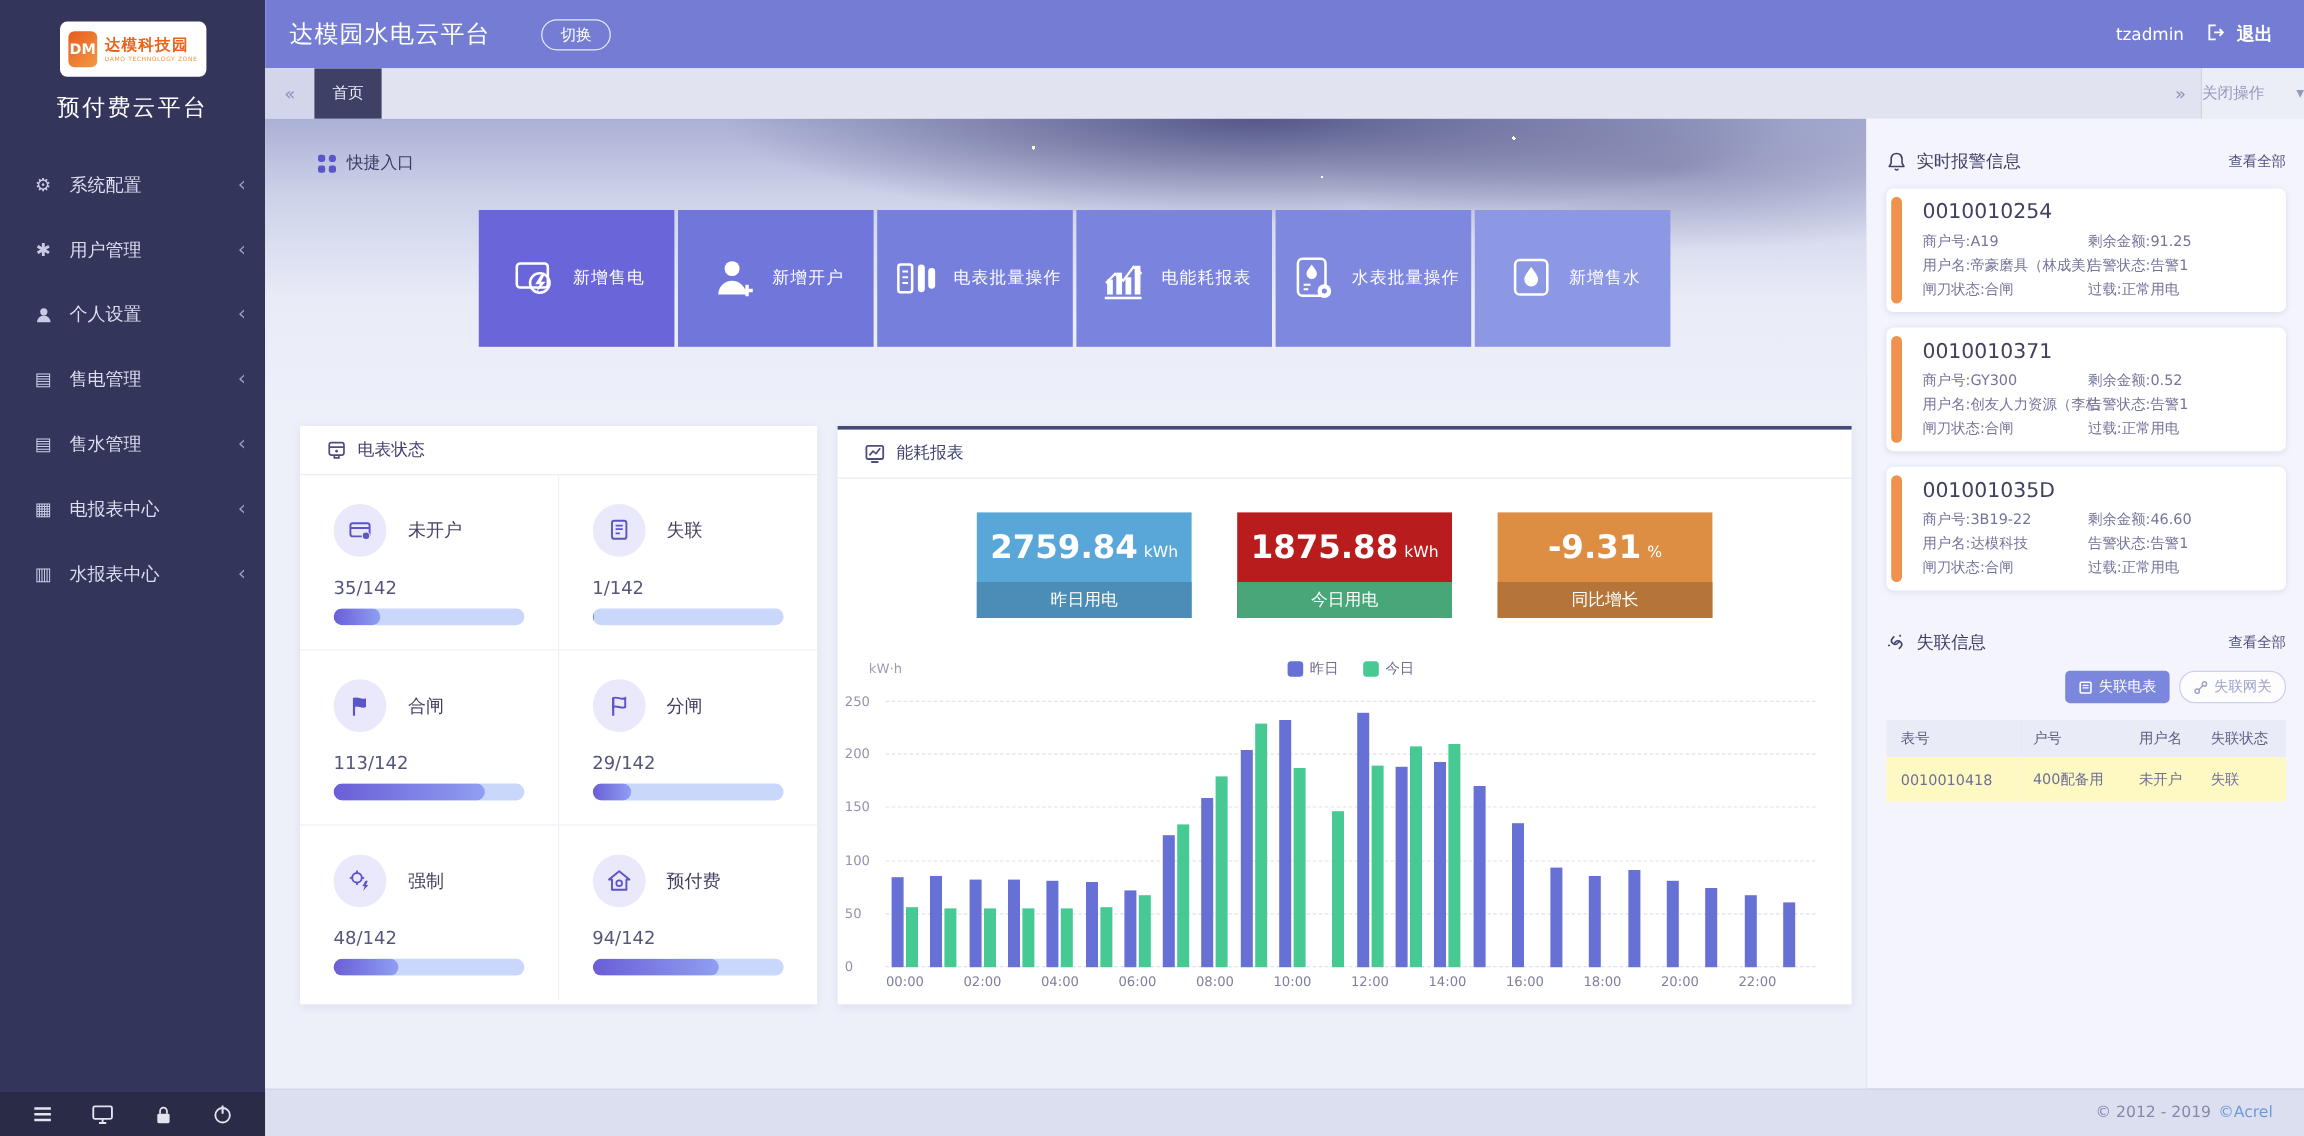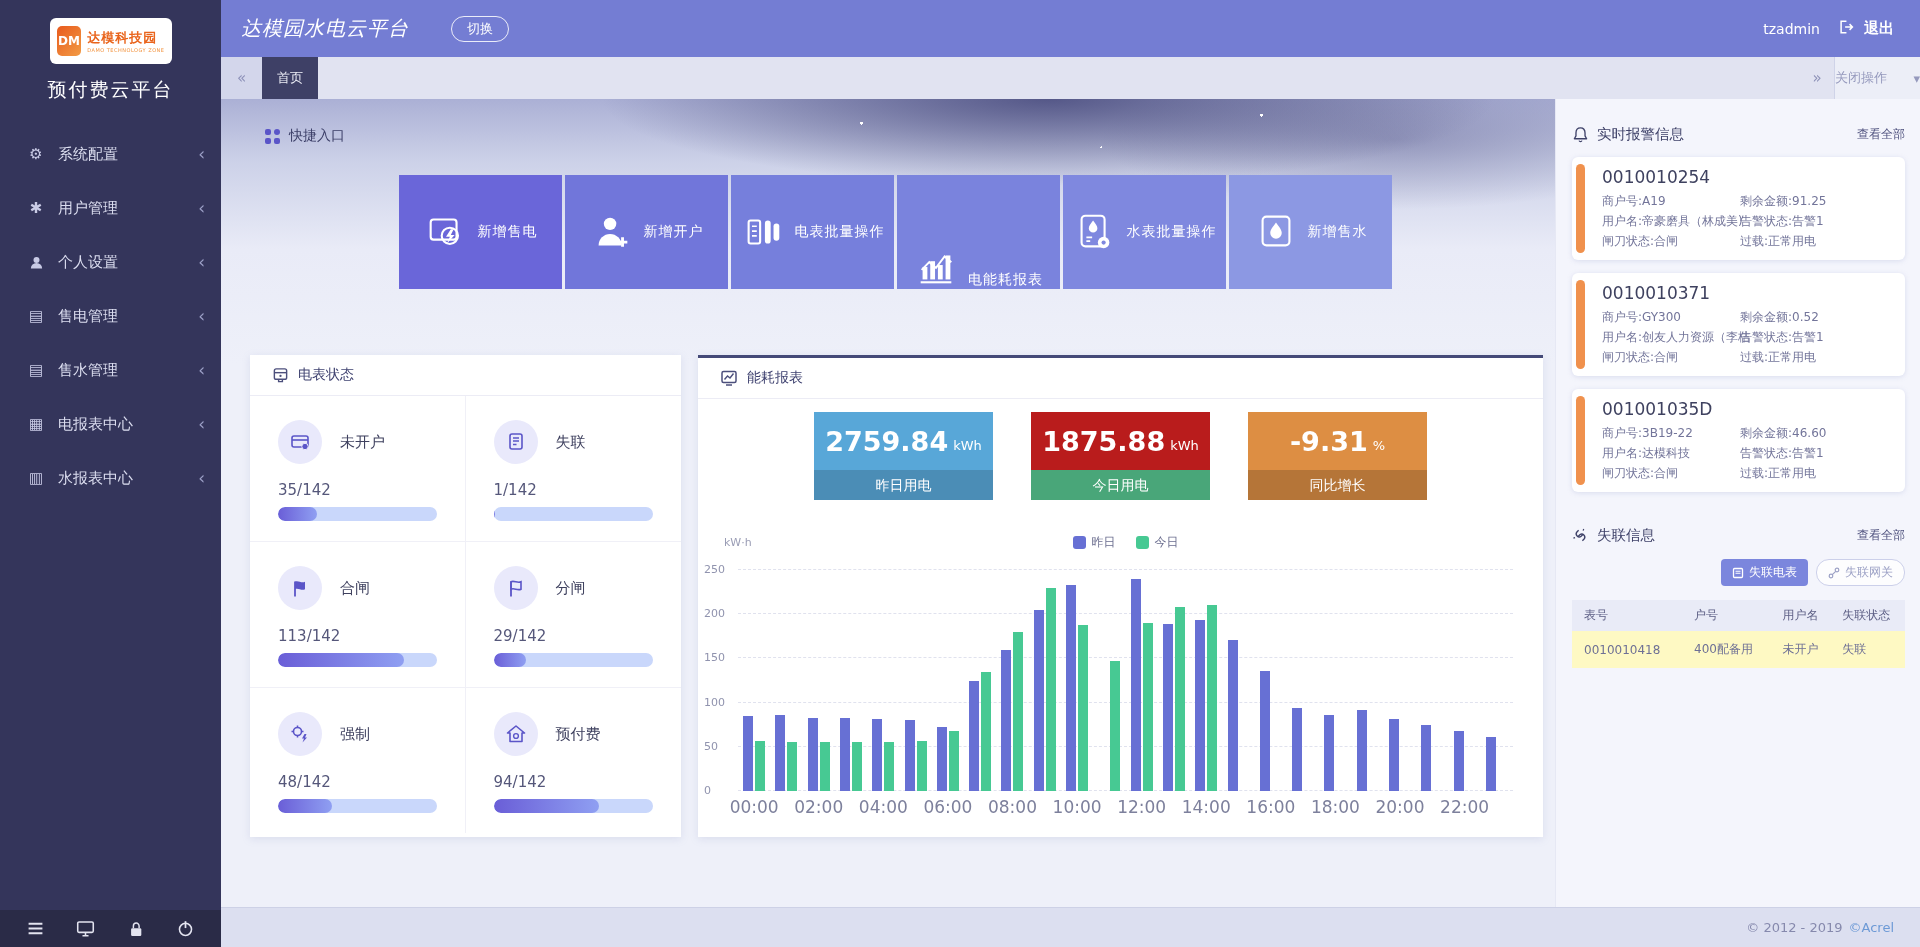--- a/index.html
+++ b/index.html
@@ -18,21 +18,21 @@
   .menu-item { height:54px; display:flex; align-items:center; padding:0 16px 0 26px; color:#dcdef0; font-size:15px; cursor:pointer; }
   .menu-item .mi { width:20px; margin-right:12px; color:#c9cbe6; font-size:15px; text-align:center; flex-shrink:0; }
   .menu-item .mi svg { vertical-align:middle; }
   .menu-item .chev { margin-left:auto; color:#9b9fc6; font-size:17px; line-height:1; }
   .sidebar-bottom { height:37px; background:#2a2b47; display:flex; align-items:center; justify-content:space-around; padding:0 10px; }
   .sidebar-bottom .sb-ic { color:#e3e4f0; cursor:pointer; display:flex; align-items:center; }
 
   
   .main { flex:1; display:flex; flex-direction:column; min-width:0; }
   .header { height:57px; background:#747dd3; display:flex; align-items:center; padding:0 26px 0 20px; flex-shrink:0; }
-  .header-title { color:#fff; font-size:20px; letter-spacing:1px;font-style:italic; }
+  .header-title { color:#fff; font-size:20px; letter-spacing:1px; }
   .switch-btn { margin-left:42px; color:#fff; font-size:13px; border:1px solid rgba(255,255,255,.85); border-radius:14px; padding:3px 15px; cursor:pointer; background:transparent; }
   .header-right { margin-left:auto; display:flex; align-items:center; gap:10px; color:#fff; }
   .username { font-size:14px; cursor:pointer; margin-right:8px; }
   .logout { font-size:15px; font-weight:bold; cursor:pointer; }
 
   
   .tabbar { height:42px; background:#e1e3f1; display:flex; align-items:stretch; flex-shrink:0; }
   .tab-collapse { width:41px; background:#d3d6eb; color:#8c90b8; font-size:15px; display:flex; align-items:center; justify-content:center; cursor:pointer; }
   .tab-active { width:56px; background:#3e4066; color:#ecedf6; font-size:13px; display:flex; align-items:center; justify-content:center; cursor:pointer; }
   .tab-spacer { flex:1; }
@@ -53,21 +53,21 @@
   }
   .quick-head { display:flex; align-items:center; gap:9px; margin:28px 0 0 30px; color:#3a3d66; font-size:14px; }
   .qe-icon { width:15px; height:15px; display:grid; grid-template-columns:6px 6px; grid-template-rows:6px 6px; gap:3px; }
   .qe-icon i { background:#5a55c8; border-radius:2px; }
   .qe-icon i:nth-child(2){ border-radius:50%; }
   .quick-row { width:993px; margin:30px auto 0; display:flex; gap:3px; }
   .quick-btn { width:163px; height:114px; display:flex; flex-direction:row; align-items:center; justify-content:center; gap:9px; cursor:pointer; color:#fff; font-size:14px; letter-spacing:1px; }
   .quick-btn:nth-child(1){ background:#6a66d9; }
   .quick-btn:nth-child(2){ background:#7176da; }
   .quick-btn:nth-child(3){ background:#767fdc; }
-  .quick-btn:nth-child(4){ background:#7a83dd;align-items:flex-end; }
+  .quick-btn:nth-child(4){ background:#7a83dd; }
   .quick-btn:nth-child(5){ background:#7f88df; }
   .quick-btn:nth-child(6){ background:#8c98e3; }
   .quick-btn svg { display:block; }
 
   .panels-row { display:flex; gap:17px; margin:66px 12px 0 15px; height:482px; }
   .panel { background:#fff; box-shadow:0 2px 8px rgba(130,140,190,.18); }
   .panel-meter { width:431px; flex-shrink:0; }
   .panel-energy { flex:1; border-top:3px solid #454a78; min-width:0; }
   .panel-head { height:41px; display:flex; align-items:center; gap:9px; padding:0 22px; font-size:14px; color:#3f4270; border-bottom:1px solid #ececf5; }
 
@@ -75,38 +75,38 @@
   .meter-cell { padding:24px 28px 20px; border-bottom:1px solid #f0f0f7; }
   .meter-cell:nth-child(odd){ border-right:1px solid #f0f0f7; }
   .meter-cell:nth-child(5),.meter-cell:nth-child(6){ border-bottom:none; }
   .mc-top { display:flex; align-items:center; gap:18px; }
   .mc-circ { width:44px; height:44px; border-radius:50%; background:#e9e9fb; display:flex; align-items:center; justify-content:center; }
   .mc-label { font-size:15px; color:#3f415f; }
   .mc-count { margin-top:17px; font-size:15px; color:#55577a; }
   .progress-track { margin-top:8px; height:14px; border-radius:7px; background:#c9d7fb; overflow:hidden; }
   .progress-fill { height:100%; border-radius:7px; background:linear-gradient(90deg,#6a5ed7,#8f9ff2); }
 
-  .kpi-row { display:flex; justify-content:center; gap:38px; margin-top:13px; }
+  .kpi-row { display:flex; justify-content:center; gap:38px; margin-top:28px; }
   .kpi { width:179px; color:#fff; text-align:center; }
   .kpi-main { height:58px; display:flex; align-items:center; justify-content:center; gap:5px; }
   .kpi-value { font-size:27px; font-weight:bold; }
   .kpi-unit { font-size:13px; margin-top:8px; }
   .kpi-footer { height:30px; line-height:30px; font-size:14px; }
 
   .chart-wrap { margin:34px 30px 0 40px; position:relative; }
   .chart-top { position:relative; height:20px; }
   .chart-ylabel { position:absolute; left:-14px; top:2px; font-size:11px; color:#9a9db5; }
   .legend { position:absolute; left:50%; transform:translateX(-50%); top:0; display:flex; gap:20px; }
   .legend-item { display:flex; align-items:center; gap:6px; font-size:12px; color:#6b6e8f; cursor:pointer; }
   .legend-sw { width:13px; height:13px; border-radius:3px; }
   .plot { position:relative; height:221px; margin-top:16px; }
   .gridline { position:absolute; left:0; right:0; border-top:1px dashed #e0e2ee; }
   .gridline .gl-label { position:absolute; left:-34px; top:-7px; width:28px; text-align:left; font-size:11px; color:#9093ae; }
   .bar { position:absolute; bottom:0; width:10px; }
-  .xlabel { position:absolute; top:227px; transform:translateX(-50%); font-size:17px; color:#7d809c; }
+  .xlabel { position:absolute; top:227px; transform:translateX(-50%); font-size:11px; color:#7d809c; }
 
   
   .rightpanel { width:365px; flex-shrink:0; background:#f4f5fc; border-left:1px solid #e6e8f4; padding:26px 15px 16px 16px; display:flex; flex-direction:column; overflow:hidden; }
   .rp-head { display:flex; align-items:center; gap:8px; color:#3e4168; font-size:14.5px; }
   .view-all { margin-left:auto; font-size:12px; color:#50537f; cursor:pointer; }
   .alarm-card { position:relative; background:#fff; border-radius:6px; box-shadow:0 1px 5px rgba(140,150,200,.25); margin-top:13px; padding:10px 10px 10px 30px; }
   .alarm-accent { position:absolute; left:4px; top:7px; bottom:7px; width:9px; border-radius:5px; background:#f0914d; }
   .alarm-title { font-size:17px; color:#3e415f; margin-bottom:6px; }
   .alarm-grid { display:grid; grid-template-columns:138px 1fr; row-gap:3px; font-size:12px; color:#73759a; }
   .alarm-grid span { white-space:nowrap; }

